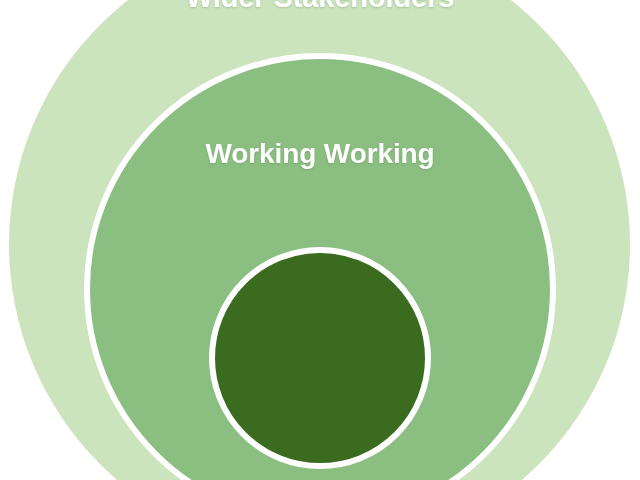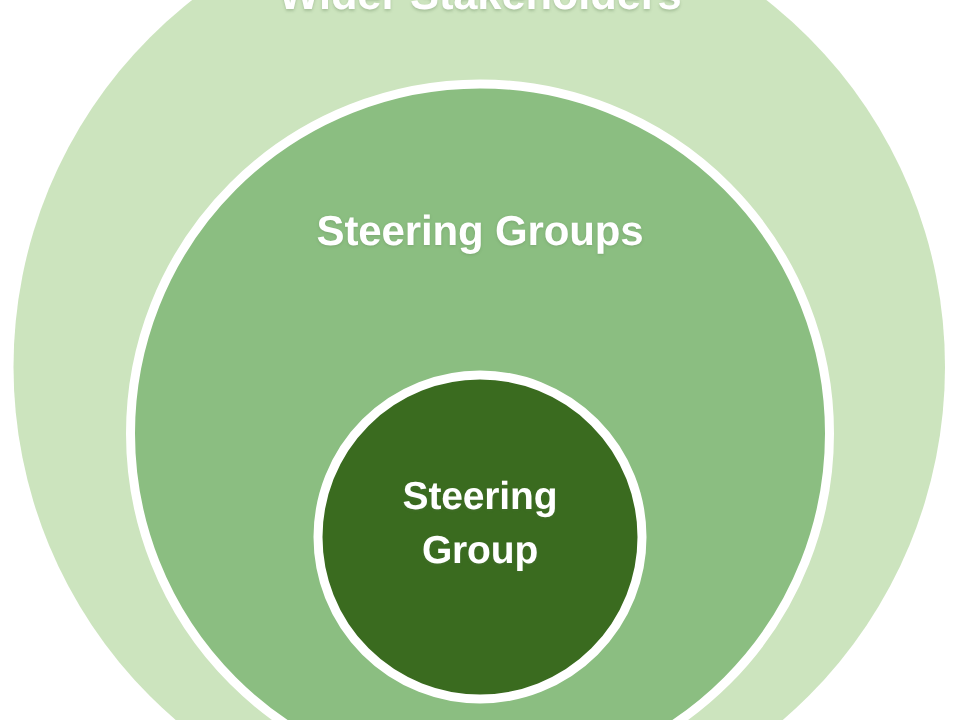--- a/index.html
+++ b/index.html
@@ -89,18 +89,16 @@
 <div id="stage">
 
   <div class="circle" id="circle-outer" style="background: rgb(204, 228, 190);"></div>
 
   <div class="circle" id="circle-middle" style="background: rgb(139, 190, 129); border-color: rgb(255, 255, 255);"></div>
 
   <div class="circle" id="circle-inner" style="background: rgb(58, 107, 31); border-color: rgb(255, 255, 255);"></div>
 
   <div class="label" id="label-outer">Wider Stakeholders</div>
 
-  <div class="label" id="label-middle">Steering Groups</div>
+  <div class="label" id="label-middle">Working Working</div>
 
-  <div class="label" id="label-inner">Steering
-Group</div>
 
 </div>
 
 </body></html>

